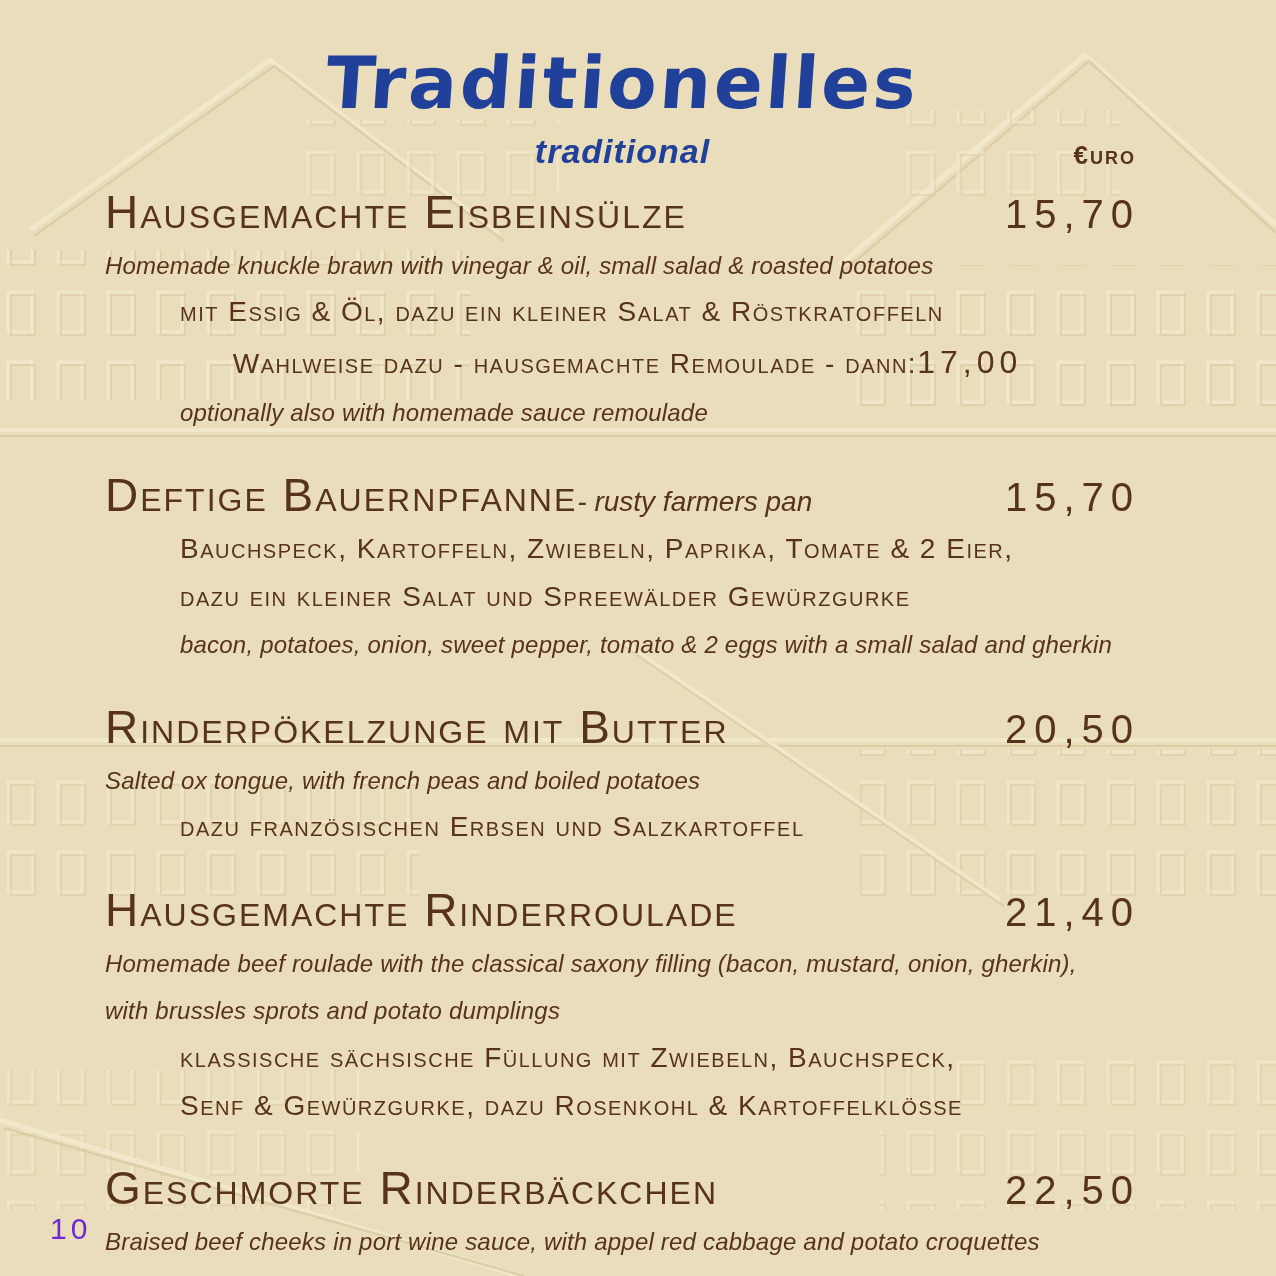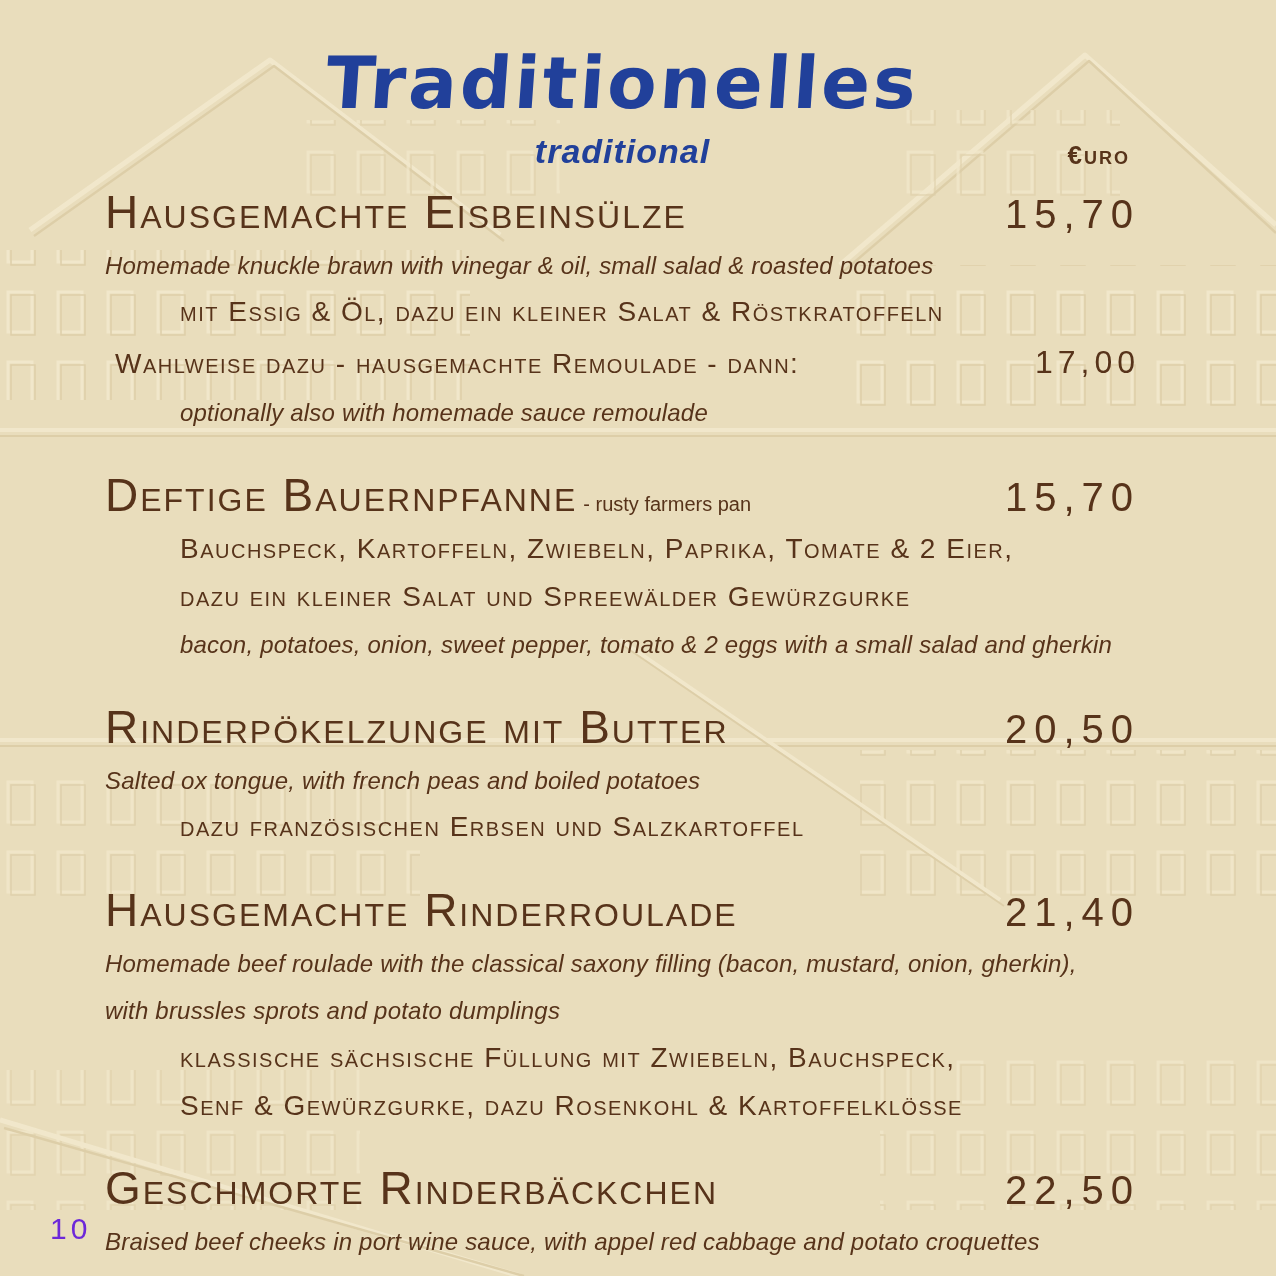--- a/index.html
+++ b/index.html
@@ -45,21 +45,21 @@
   }
   .subtitle{
     position:absolute;left:0;right:0;
     text-align:center;
     font-size:34px;
     font-style:italic;
     color:#21409a;
     letter-spacing:1px;
   }
   .currency{
-    position:absolute;right:10px;top:8px;
+    position:absolute;right:4px;top:8px;
     font-variant:small-caps;
     font-size:26px;
     letter-spacing:2px;
     color:#57331a;
   }
   .item{margin-bottom:26px;}
   .head-row{
     display:flex;
     justify-content:space-between;
     align-items:baseline;
@@ -67,23 +67,23 @@
   .item-name{
     font-variant:small-caps;
     font-size:46px;
     font-weight:400;
     letter-spacing:2px;
     line-height:1.05;
     white-space:nowrap;
   }
   .item-note{
     font-variant:normal;
-    font-size:20px;
+    font-style:italic;
+    font-size:28px;
     letter-spacing:0;
-    margin-left:6px;
   }
   .price{
     font-size:40px;
     letter-spacing:7px;
     white-space:nowrap;
   }
   .eng{
     font-style:italic;
     font-size:24px;
     letter-spacing:.2px;
@@ -92,21 +92,21 @@
   }
   .ger{
     font-variant:small-caps;
     font-size:28px;
     letter-spacing:1.5px;
     margin:10px 0 0 75px;
     line-height:1.35;
   }
   .ger-row{
     display:flex;
-    justify-content:space-between;
+    justify-content:center;
     align-items:baseline;
     margin-left:10px;
   }
   .price-sm{
     font-size:32px;
     letter-spacing:5px;
     white-space:nowrap;
   }
   .eng.indent{margin-left:75px;}
   .gap-lg{margin-bottom:40px;}

